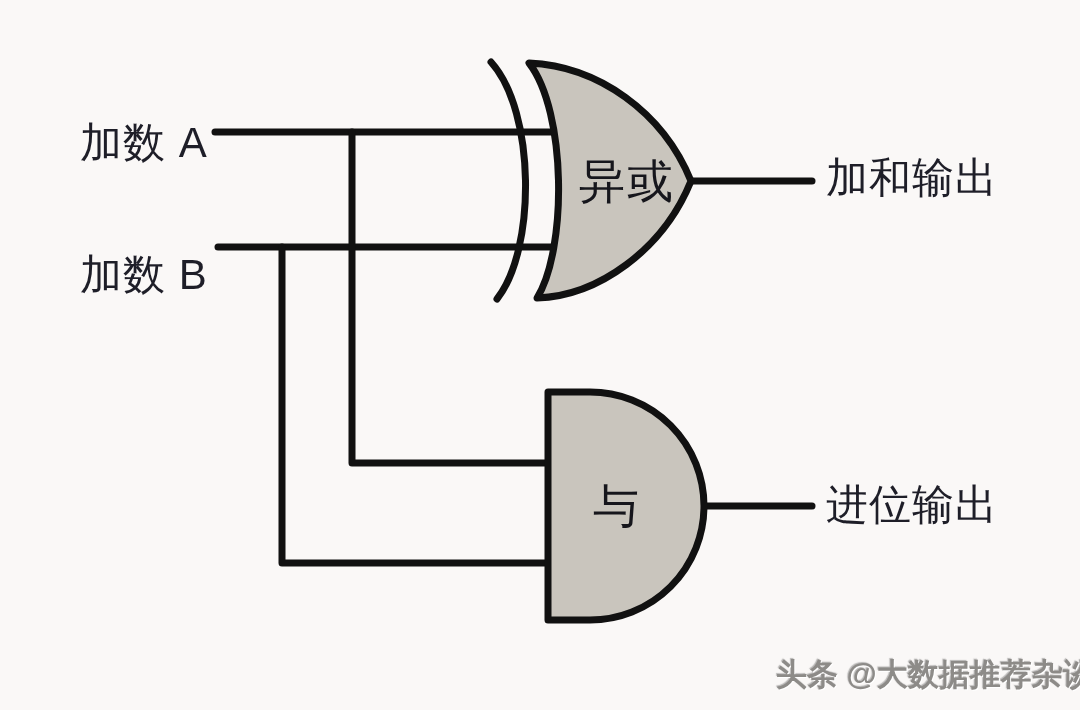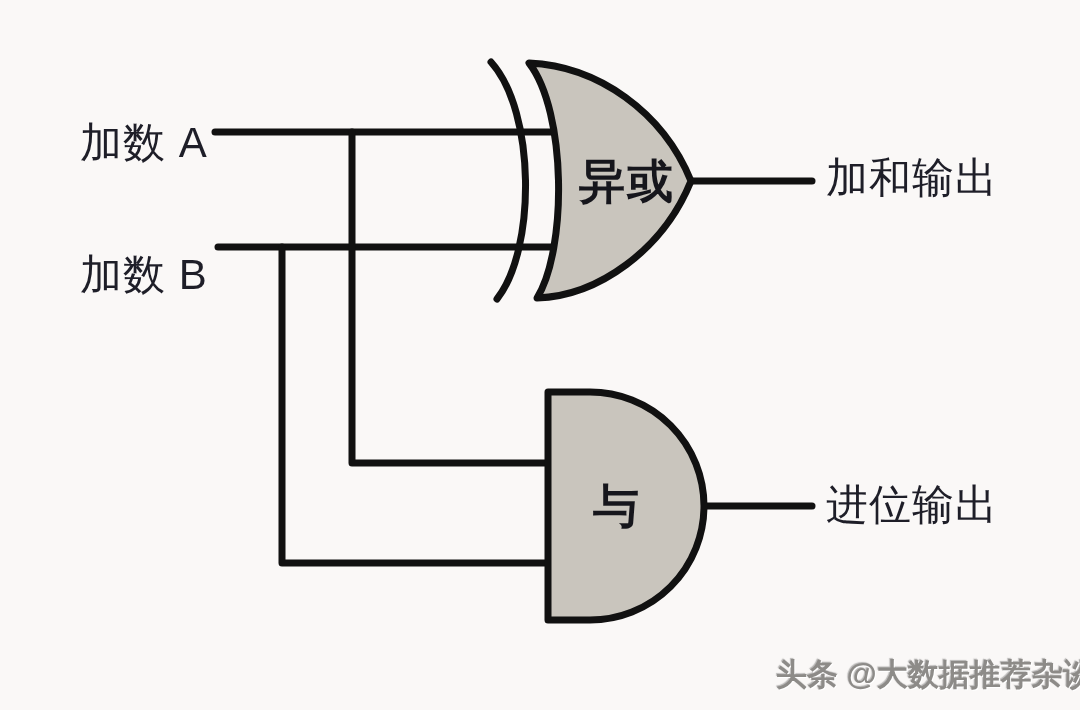--- a/index.html
+++ b/index.html
@@ -30,21 +30,20 @@
     font-weight: 500;
   }
   .io-label {
     font-size: 42px;
     letter-spacing: 1px;
   }
   .gate-label {
     font-size: 46px;
     color: #16161c;
     letter-spacing: 2px;
-    font-weight: bold;
   }
   .input-a-label  { left: 80px;  top: 122px; }
   .input-b-label  { left: 80px;  top: 226px; margin-top: 28px; }
   .xor-label      { left: 579px; top: 158px; }
   .and-label      { left: 593px; top: 483px; }
   .sum-label      { left: 826px; top: 157px; }
   .carry-label    { left: 826px; top: 484px; }
   .watermark {
     position: absolute;
     left: 776px;

